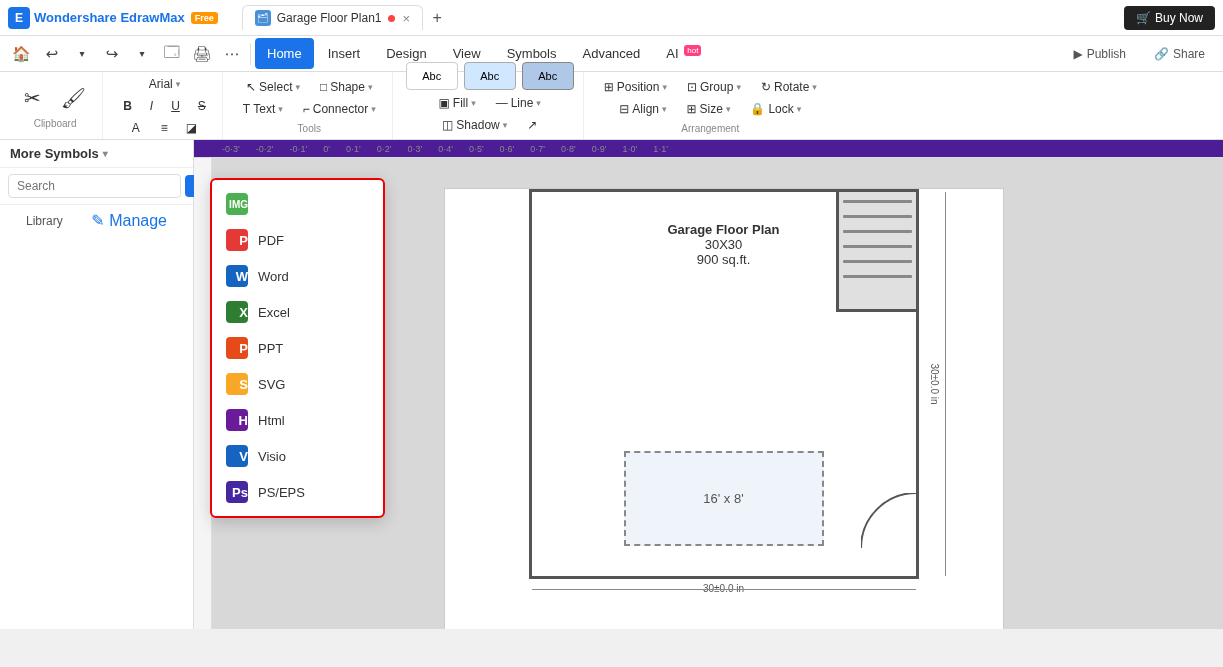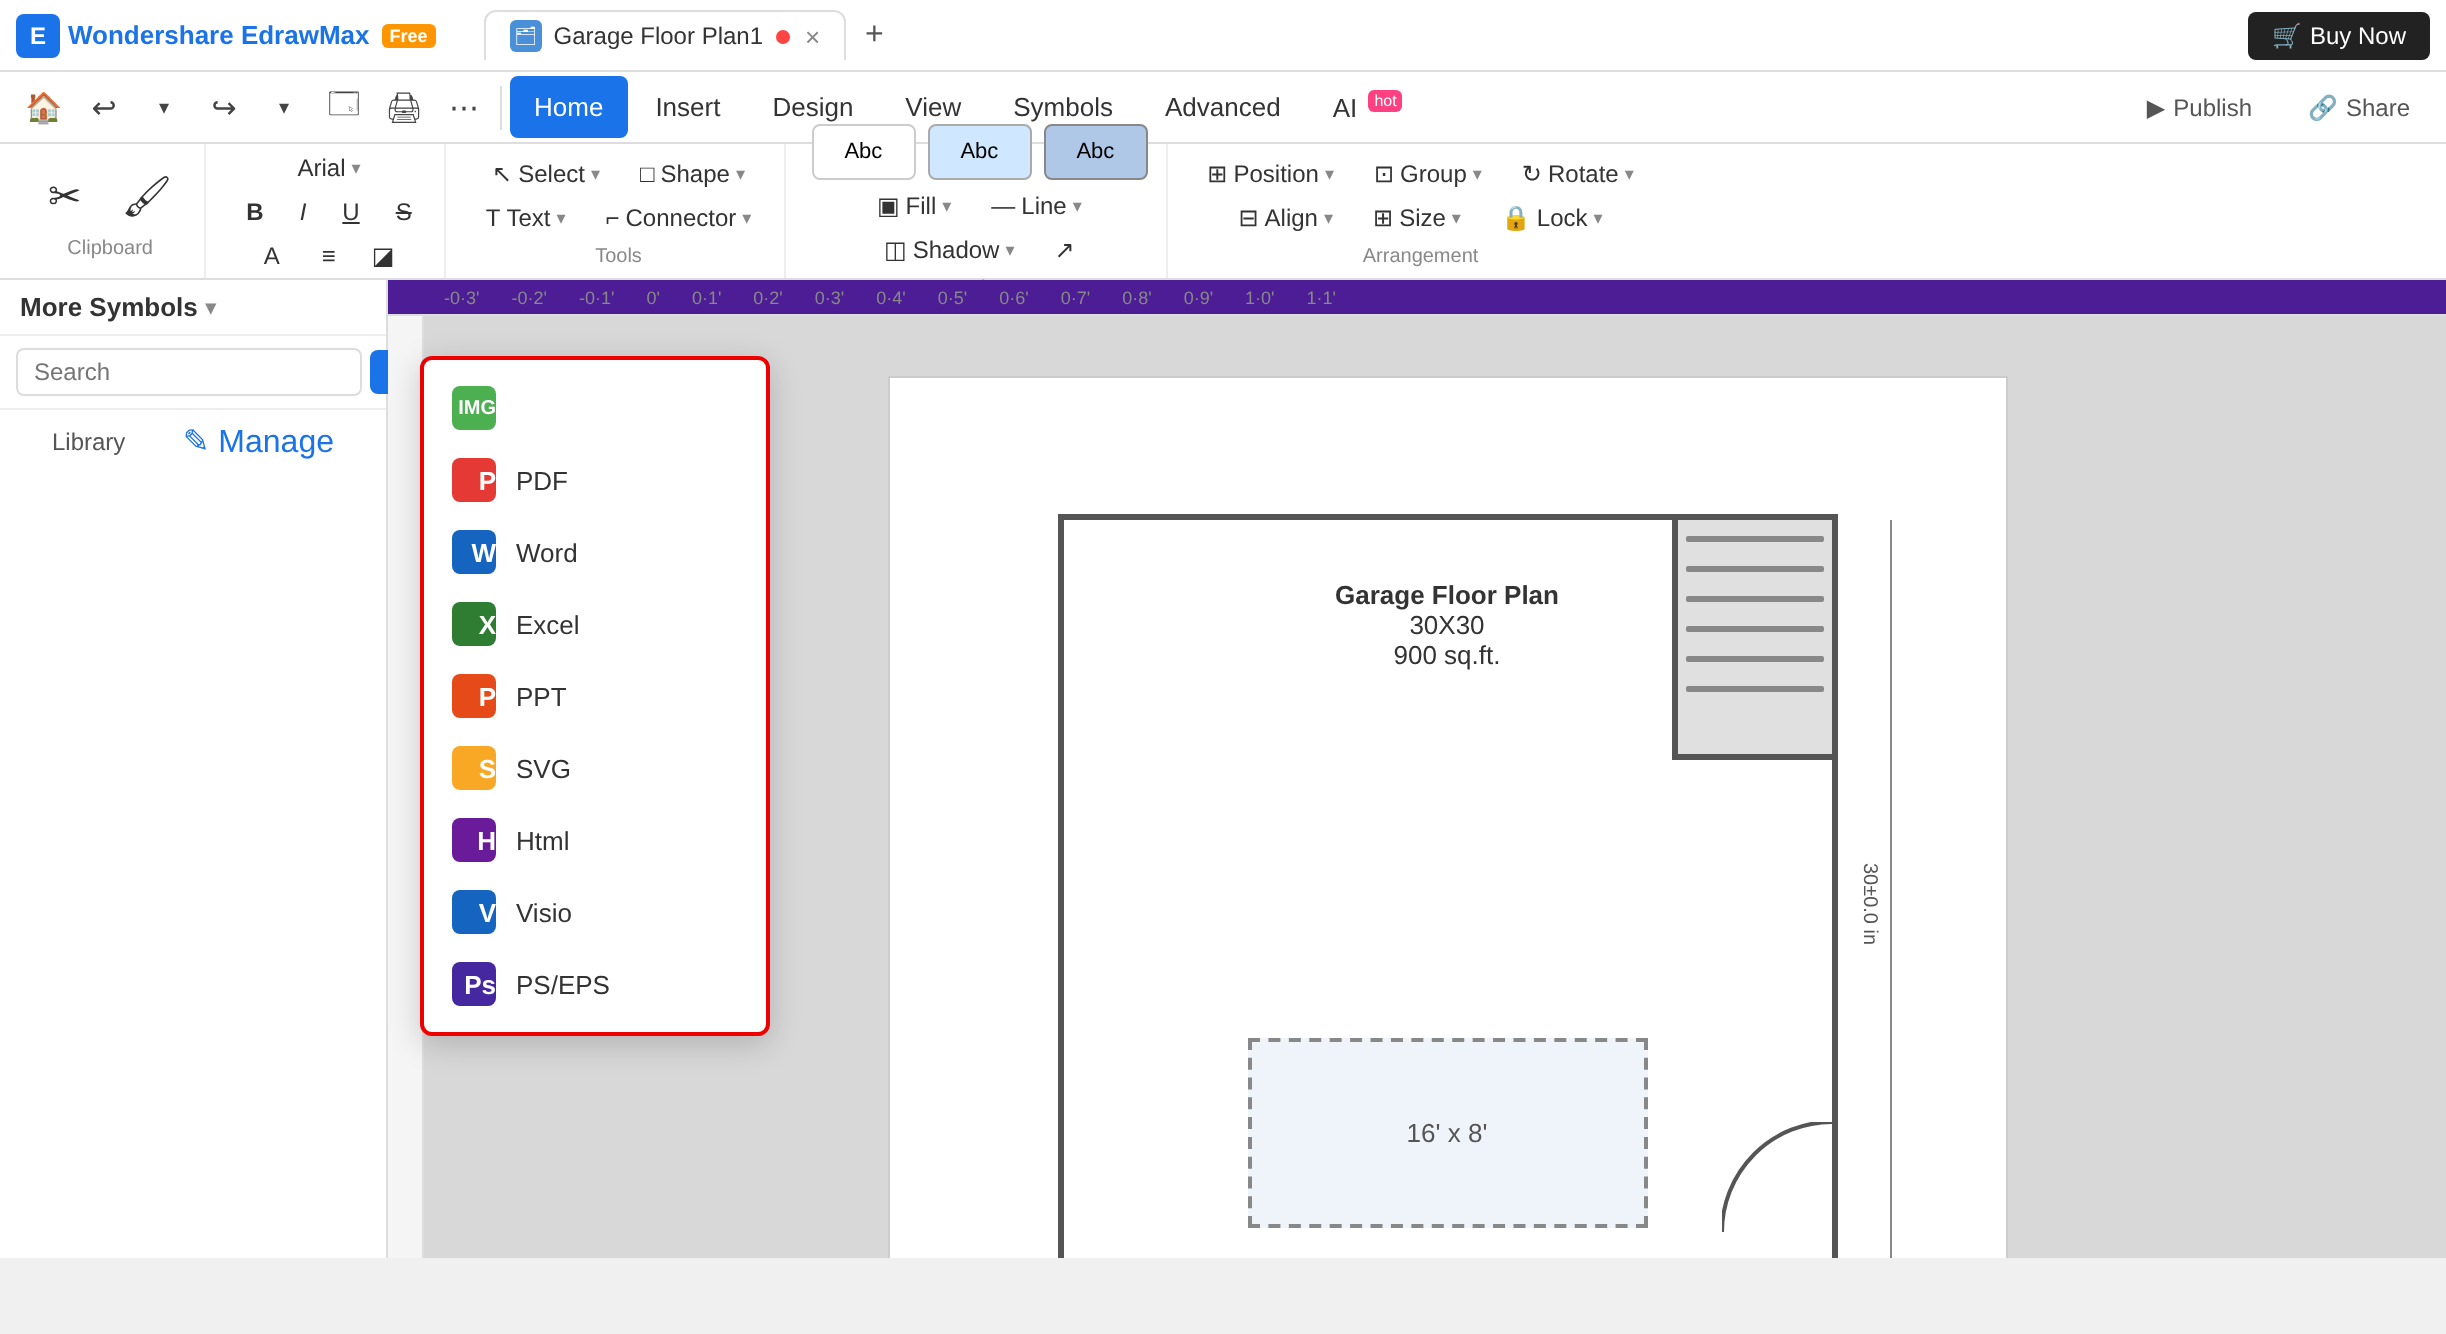--- a/index.html
+++ b/index.html
@@ -64,21 +64,21 @@
     .manage-btn { color: #1a73e8; font-size: 16px; cursor: pointer; }
 
     
     .main-area { flex: 1; display: flex; flex-direction: column; position: relative; overflow: hidden; }
     .ruler-h { height: 18px; background: #4c1d95; border-bottom: 1px solid #ddd; display: flex; align-items: center; padding-left: 20px; }
     .canvas-area { flex: 1; background: #d8d8d8; position: relative; overflow: hidden; display: flex; align-items: flex-start; justify-content: center; }
     .ruler-v { width: 18px; background: #f5f5f5; border-right: 1px solid #ddd; position: absolute; left: 0; top: 0; bottom: 0; }
 
     
     .canvas-content { margin-top: 30px; margin-left: 30px; }
-    .floor-plan-paper { width: 560px; height: 460px; background: #fff; border: 1px solid #ccc; position: relative; display: flex; align-items: flex-end; justify-content: center; }
+    .floor-plan-paper { width: 560px; height: 460px; background: #fff; border: 1px solid #ccc; position: relative; display: flex; align-items: flex-start; justify-content: center; }
     .floor-plan-inner { width: 390px; height: 390px; border: 3px solid #555; position: relative; }
     .floor-plan-title { position: absolute; top: 30px; left: 50%; transform: translateX(-50%); text-align: center; font-size: 13px; color: #333; }
     .dashed-box { position: absolute; bottom: 30px; left: 50%; transform: translateX(-50%); width: 200px; height: 95px; border: 2px dashed #888; background: rgba(200, 220, 240, 0.3); display: flex; align-items: center; justify-content: center; font-size: 13px; color: #555; }
     .garage-entrance { position: absolute; top: 0; right: 0; width: 80px; height: 120px; border-left: 3px solid #555; border-bottom: 3px solid #555; background: #e0e0e0; }
     .garage-door-lines { display: flex; flex-direction: column; gap: 12px; padding: 8px 4px; }
     .door-line { height: 3px; background: #888; border-radius: 1px; }
     .dim-label { position: absolute; font-size: 10px; color: #555; }
 
     
     .export-dropdown {

